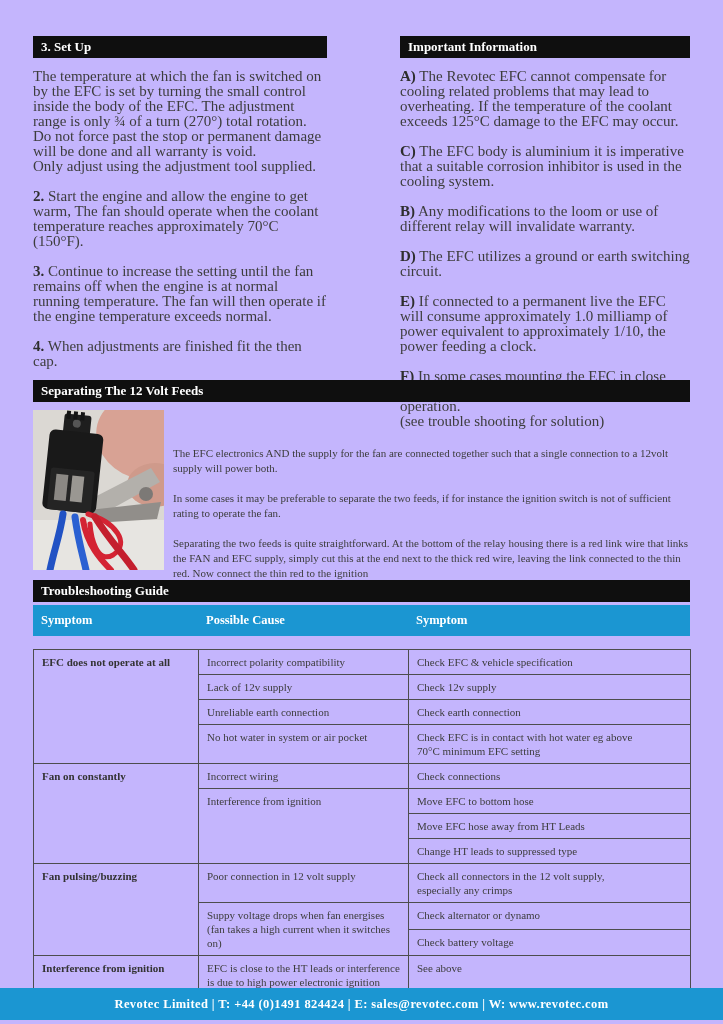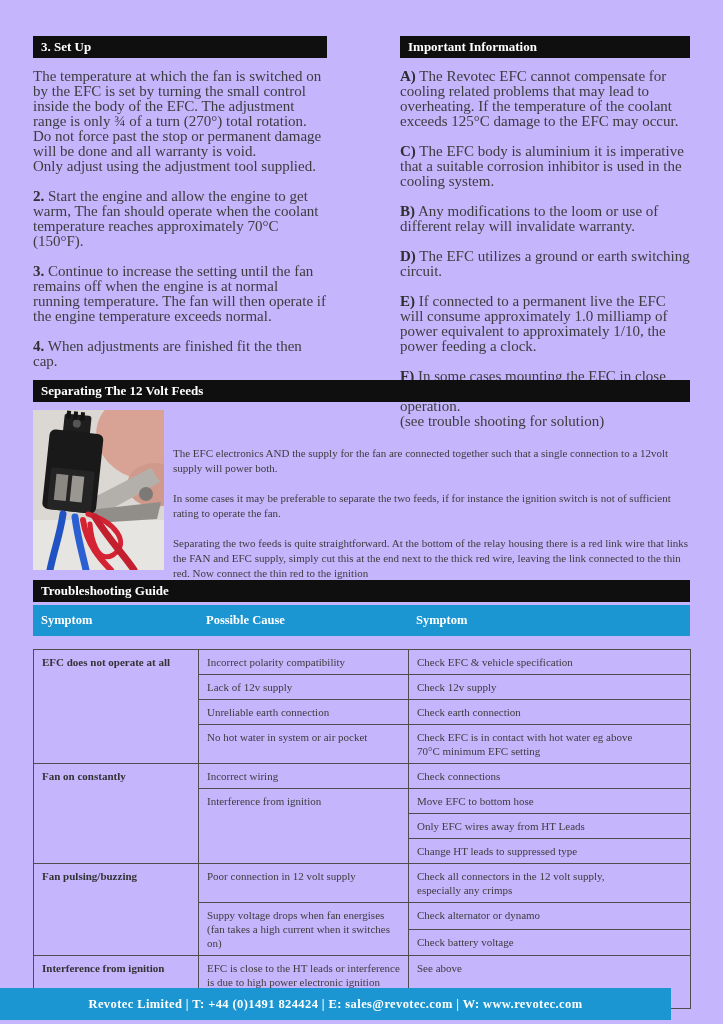--- a/index.html
+++ b/index.html
@@ -31,21 +31,21 @@
   .thead-blue .hc{box-sizing:border-box;padding:8px 8px;}
   .hc1{width:165px;} .hc2{width:210px;} .hc3{width:282px;}
   table.ts{border-collapse:collapse;width:657px;margin-top:13px;table-layout:fixed;}
   table.ts td{
     border:1px solid #4d4d4d;padding:5px 8px;vertical-align:top;
     font-size:11px;line-height:14px;white-space:pre-line;
   }
   td.symptom{font-weight:bold;color:#333;}
 
   .footer{
-    position:absolute;left:0;top:988px;width:671px;height:32px;
+    position:absolute;left:0;top:988px;width:723px;height:32px;
     background:var(--accent_blue,#1b96d2);color:#fff;display:flex;
     align-items:center;justify-content:center;font-weight:bold;
     font-size:12.5px;letter-spacing:0.4px;
   }
 </style>
 </head>
 <body>
 
 <div class="page">
 
@@ -163,21 +163,21 @@
       <tr>
         <td class="symptom" rowspan="4">Fan on constantly</td>
         <td>Incorrect wiring</td>
         <td>Check connections</td>
       </tr>
       <tr>
         <td rowspan="3">Interference from ignition</td>
         <td>Move EFC to bottom hose</td>
       </tr>
       <tr>
-        <td>Only EFC wires away from HT Leads</td>
+        <td>Move EFC hose away from HT Leads</td>
       </tr>
       <tr>
         <td>Change HT leads to suppressed type</td>
       </tr>
 
       <tr>
         <td class="symptom" rowspan="3">Fan pulsing/buzzing</td>
         <td>Poor connection in 12 volt supply</td>
         <td>Check all connectors in the 12 volt supply,
 especially any crimps</td>

